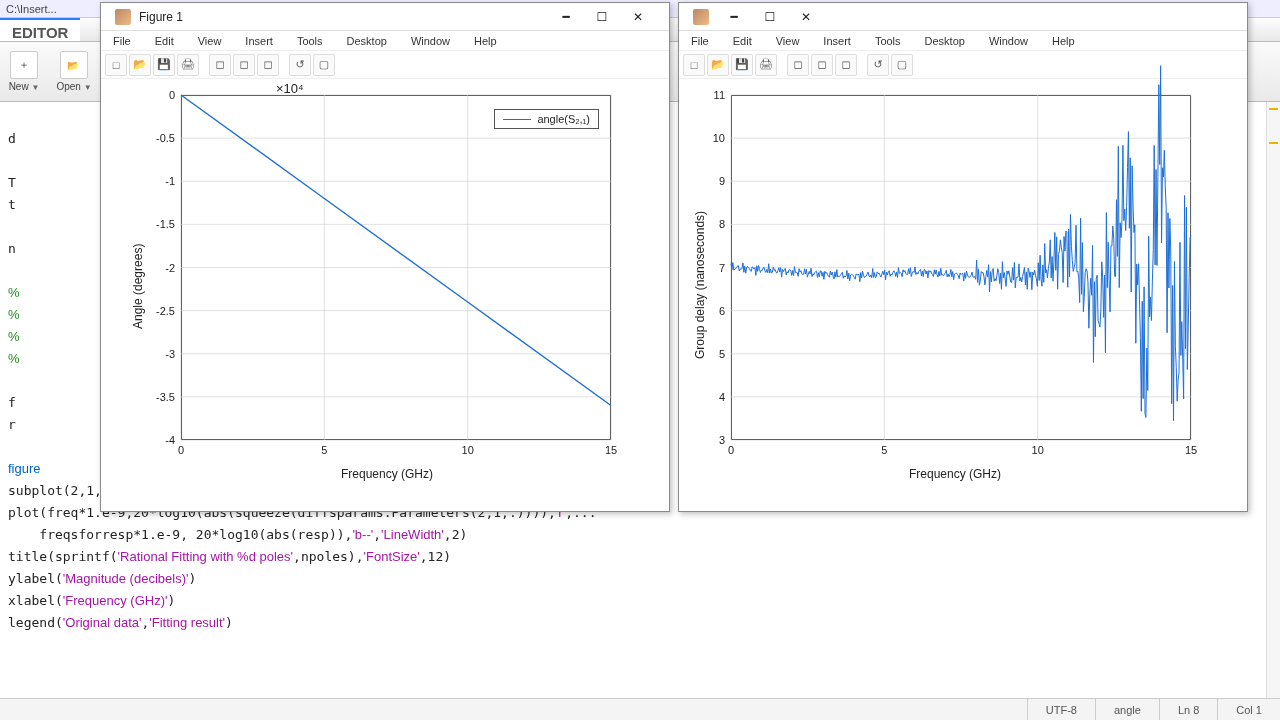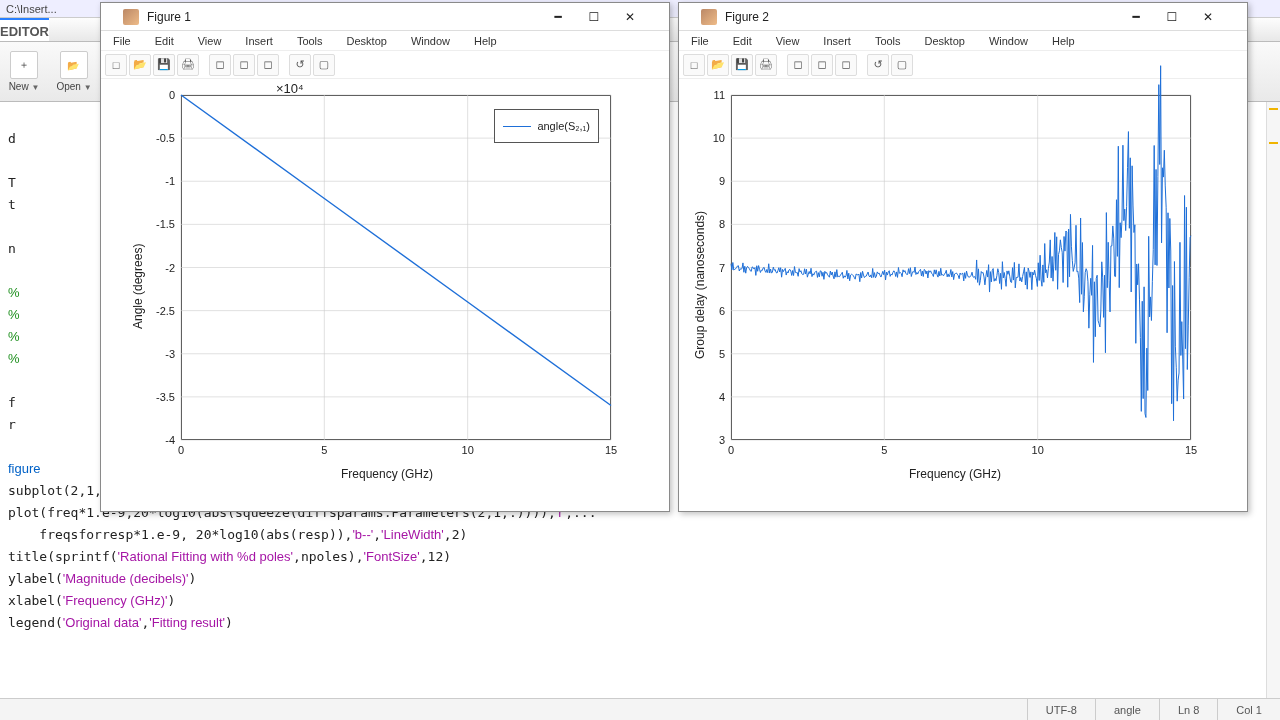--- a/index.html
+++ b/index.html
@@ -2,21 +2,21 @@
 <html><head>
 <meta charset="utf-8">
 <style>
   * { box-sizing: border-box; margin: 0; padding: 0; font-family: "Segoe UI", Tahoma, sans-serif; }
   body { width: 1280px; height: 720px; background: #fff; overflow: hidden; position: relative; font-size: 12px; color: #222; }
 
   
   .matlab-main { position: absolute; inset: 0; background: #fff; }
   .matlab-title { height: 18px; background: #eef; border-bottom: 1px solid #ccc; display:flex; align-items:center; padding:0 6px; font-size:11px; color:#444; }
   .tabstrip { height: 24px; background: linear-gradient(#fdfdfd,#e8e8e8); border-bottom:1px solid #bbb; display:flex; }
-  .tabstrip .tab { padding:4px 0; font-size:13px; color:#555; }
+  .tabstrip .tab { padding:4px 12px; font-size:15px; color:#555; }
   .tabstrip .tab.active { background:#fff; border-top:2px solid #2a7fff; font-weight:600; }
 
   .ribbon { height:60px; background: linear-gradient(#fafafa,#e9e9e9); border-bottom:1px solid #bbb; display:flex; align-items:center; padding:0 6px; gap:14px; }
   .ribbon .rbtn { display:flex; flex-direction:column; align-items:center; gap:2px; font-size:10px; color:#444; width:36px; }
   .ribbon .rbtn .ricon { width:28px; height:28px; background:#fff; border:1px solid #ccc; border-radius:2px; display:flex; align-items:center; justify-content:center; }
   .ribbon .rbtn .caret { font-size:8px; color:#666; }
 
   .editor-area { position:absolute; top:102px; left:0; right:0; bottom:22px; display:flex; }
   .gutter { width:58px; background:#fff; border-right:1px solid #eee; text-align:right; padding:4px 10px 0 0; font-family:Consolas,monospace; font-size:13px; color:#999; line-height:22px; }
   .code { flex:1; padding:4px 0 0 8px; font-family:Consolas,monospace; font-size:13px; line-height:22px; white-space:pre; color:#222; overflow:hidden; }
@@ -26,38 +26,38 @@
 
   .statusbar { position:absolute; left:0; right:0; bottom:0; height:22px; background:#f4f4f4; border-top:1px solid #ccc; display:flex; align-items:center; font-size:11px; color:#555; }
   .statusbar > div { padding:0 18px; border-left:1px solid #ccc; height:100%; display:flex; align-items:center; }
   .statusbar .flex { flex:1; border:none; }
 
   
   .figwin { position:absolute; background:#fff; border:1px solid #8a8a8a; box-shadow:2px 2px 6px rgba(0,0,0,.25); display:flex; flex-direction:column; }
   .fig1 { left:100px; top:2px; width:570px; height:510px; }
   .fig2 { left:678px; top:2px; width:570px; height:510px; }
 
-  .fig-title { height:28px; background:#fff; border-bottom:1px solid #ddd; display:flex; align-items:center; padding:0 22px; gap:8px; }
+  .fig-title { height:28px; background:#fff; border-bottom:1px solid #ddd; display:flex; align-items:center; padding:0 14px; gap:8px; }
   .fig-title .logo { width:16px; height:16px; background:linear-gradient(135deg,#b86,#eb8); border-radius:2px; }
   .fig-title .ftxt { font-size:12px; color:#222; flex:1; }
   .fig-title .winbtns { display:flex; gap:2px; }
   .fig-title .winbtn { width:34px; height:20px; display:flex; align-items:center; justify-content:center; font-size:12px; color:#222; }
 
   .fig-menu { height:20px; display:flex; align-items:center; gap:12px; padding:0 6px; border-bottom:1px solid #eee; font-size:11px; color:#333; }
   .fig-menu span { padding:1px 6px; }
 
   .fig-toolbar { height:28px; display:flex; align-items:center; gap:2px; padding:0 4px; border-bottom:1px solid #eee; }
   .fig-toolbar .tbtn { width:22px; height:22px; border:1px solid #ddd; background:#fafafa; border-radius:2px; display:flex; align-items:center; justify-content:center; font-size:11px; color:#555; }
   .fig-toolbar .sep { width:6px; }
 
   .plot-wrap { flex:1; position:relative; background:#fff; }
   .axes { position:absolute; border:1px solid #333; background:#fff; }
 
   
-  .legend { position:absolute; background:#fff; border:1px solid #555; padding:10px 8px; font-size:11px; display:flex; align-items:center; gap:6px; }
+  .legend { position:absolute; background:#fff; border:1px solid #555; padding:3px 8px; font-size:11px; display:flex; align-items:center; gap:6px; }
   .legend .swatch { width:28px; height:0; border-top:1.5px solid #1e6fd8; }
 
   
   .axlabel { position:absolute; font-size:12px; color:#222; }
   .ylab { transform: rotate(-90deg); transform-origin: left top; }
 
   
   .minimap { position:absolute; top:102px; right:0; width:14px; bottom:22px; background:#f6f6f6; border-left:1px solid #ddd; }
   .minimap .mark { position:absolute; left:2px; right:2px; height:2px; background:#f0b400; }
 </style>
@@ -202,21 +202,20 @@
       <span>angle(S₂,₁)</span>
     </div>
     <div class="axlabel ylab" style="left:30px; top:250px;">Angle (degrees)</div>
     <div class="axlabel" style="left:240px; top:388px;">Frequency (GHz)</div>
   </div>
 </div>
 
 <div class="figwin fig2">
   <div class="fig-title">
     <div class="logo"></div>
-    <div class="ftxt">Figure 2</div>
     <div class="winbtns">
       <div class="winbtn">━</div>
       <div class="winbtn">☐</div>
       <div class="winbtn">✕</div>
     </div>
   </div>
   <div class="fig-menu" id="fig2menu">
       <span>File</span>
       <span>Edit</span>
       <span>View</span>

